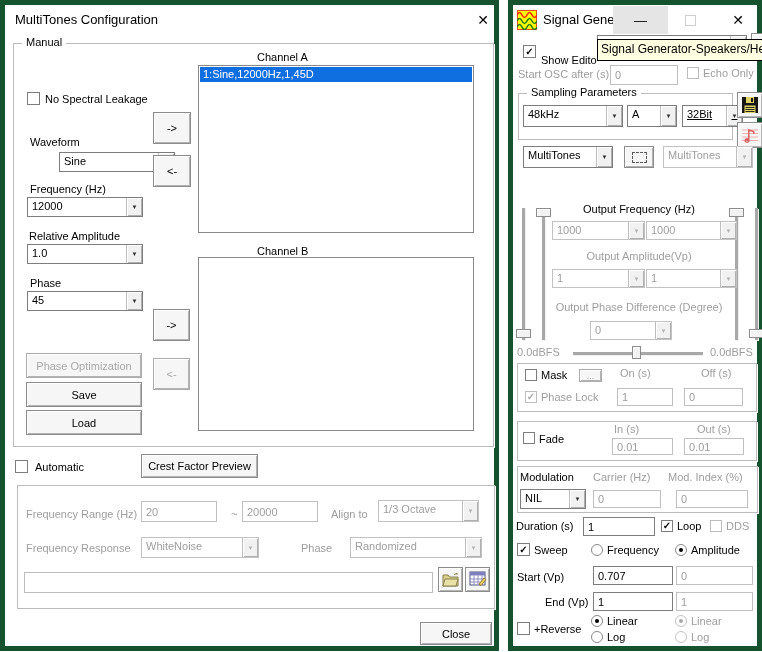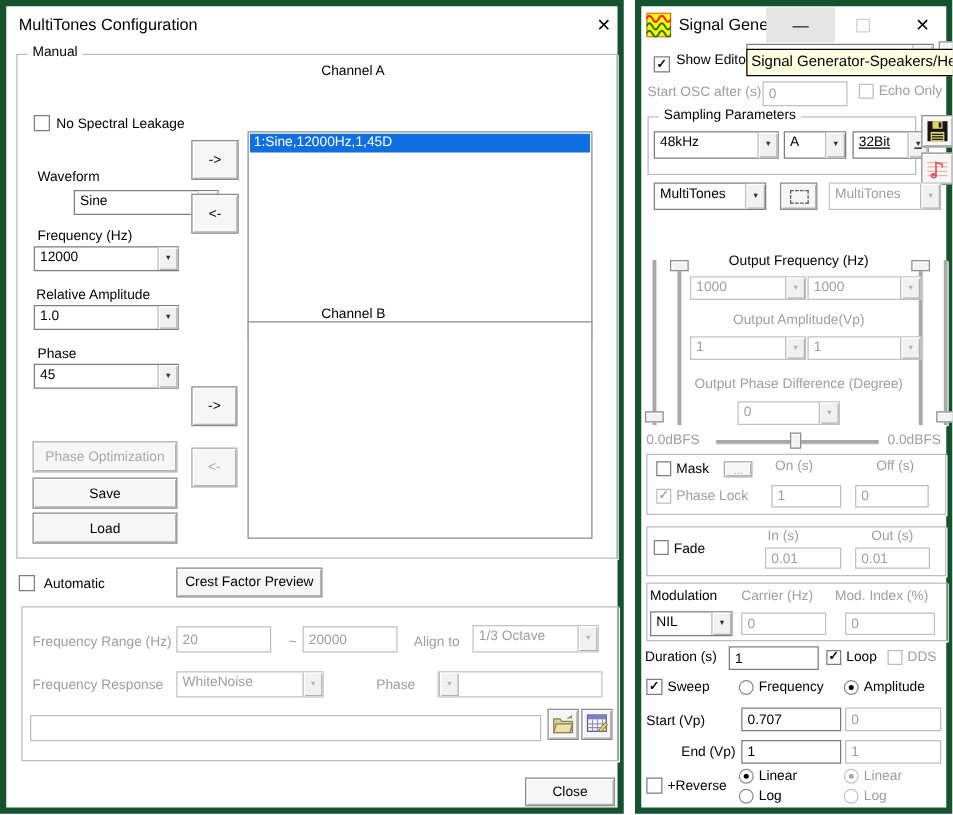--- a/index.html
+++ b/index.html
@@ -82,21 +82,21 @@
   <div class="lbl" style="left:25px;top:272px;">Phase</div>
   <div class="combo" style="left:22px;top:286px;width:116px;height:20px;">
     <span class="cval">45</span>
     <span class="carr">▼</span>
   </div>
 
   <button class="btn" style="left:148px;top:107px;width:38px;height:32px;">-&gt;</button>
   <button class="btn" style="left:148px;top:150px;width:38px;height:32px;">&lt;-</button>
 
   <div class="lbl" style="left:252px;top:46px;">Channel A</div>
-  <div class="list" style="left:193px;top:60px;width:276px;height:168px;margin-top:40px;">
+  <div class="list" style="left:193px;top:60px;width:276px;height:168px;">
     <div class="selitem" style="background-color: rgb(15, 111, 224);">1:Sine,12000Hz,1,45D</div>
   </div>
 
   <div class="lbl" style="left:252px;top:240px;">Channel B</div>
   <div class="list" style="left:193px;top:252px;width:276px;height:174px;"></div>
 
   <button class="btn" style="left:148px;top:304px;width:37px;height:32px;">-&gt;</button>
   <button class="btn disb" style="left:148px;top:353px;width:37px;height:32px;">&lt;-</button>
 
   <button class="btn disb" style="left:21px;top:348px;width:116px;height:25px;">Phase Optimization</button>
@@ -119,20 +119,21 @@
     <span class="carr">▼</span>
   </div>
 
   <div class="lbl dis" style="left:21px;top:537px;">Frequency Response</div>
   <div class="combo dis" style="left:136px;top:532px;width:118px;height:21px;">
     <span class="cval">WhiteNoise</span>
     <span class="carr">▼</span>
   </div>
   <div class="lbl dis" style="left:296px;top:537px;">Phase</div>
   <div class="combo dis" style="left:345px;top:532px;width:132px;height:21px;">
+    <span class="cval">Randomized</span>
     <span class="carr">▼</span>
   </div>
 
   <input class="field" style="left: 19px; top: 567px; width: 409px; height: 21px; border-color: rgb(189, 189, 189);" value="">
   <button class="btn iconbtn" style="left:433px;top:562px;width:25px;height:25px;">
     <svg width="18" height="15" viewBox="0 0 18 15">
       <path d="M1 3 h5 l1.5 2 H16 v9 H1 z" fill="#d9d18c" stroke="#8a8050" stroke-width="1"></path>
       <path d="M3 7 h13 l-2 7 H1 z" fill="#e9e2a8" stroke="#8a8050" stroke-width="1"></path>
       <path d="M12 3 l3 -2 v2" fill="none" stroke="#8a8050" stroke-width="1"></path>
     </svg>
@@ -161,21 +162,21 @@
     <span>—</span>
   </div>
   <div class="maxsq" style="left:172px;top:10px;"></div>
   <div class="titleglyph" style="left:205px;top:2px;width:40px;height:26px;font-size:14px;">
       <span>✕</span>
     </div>
 
   <span class="cb" style="left:10px;top:40px;">
       <span>✓</span>
     </span>
-  <div class="lbl" style="left:28px;top:37px;">Show Edito</div>
+  <div class="lbl" style="left:28px;top:49px;">Show Edito</div>
 
   <div class="combo" style="left:84px;top:30px;width:150px;height:24px;">
     <span class="cval"></span>
     <span class="carr">▼</span>
   </div>
   <button class="btn" style="left:238px;top:28px;width:16px;height:25px;"></button>
   <div class="tooltip" style="left: 84px; top: 34px; width: 170px; height: 22px; background-color: rgb(255, 255, 225);">Signal Generator-Speakers/Hea</div>
 
   <div class="lbl dis" style="left:5px;top:63px;">Start OSC after (s)</div>
   <input class="field dis" style="left: 97px; top: 60px; width: 68px; height: 20px;" disabled="" value="0">

